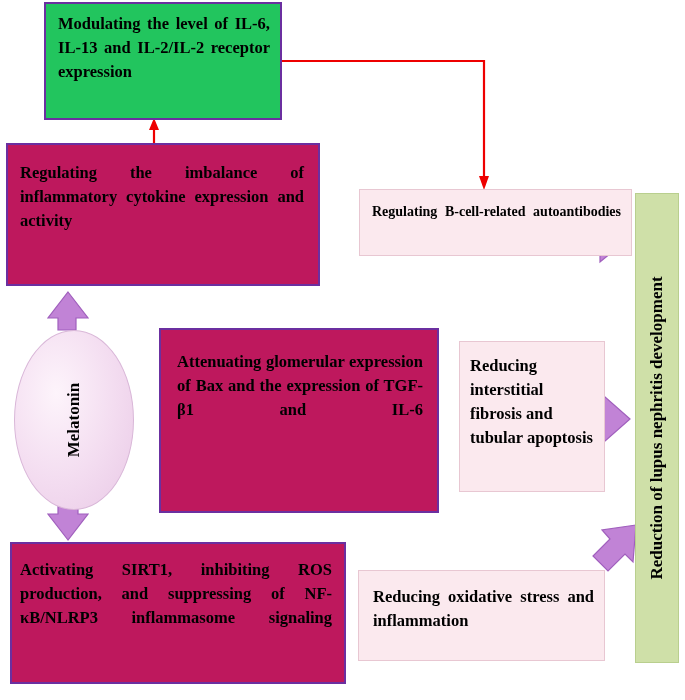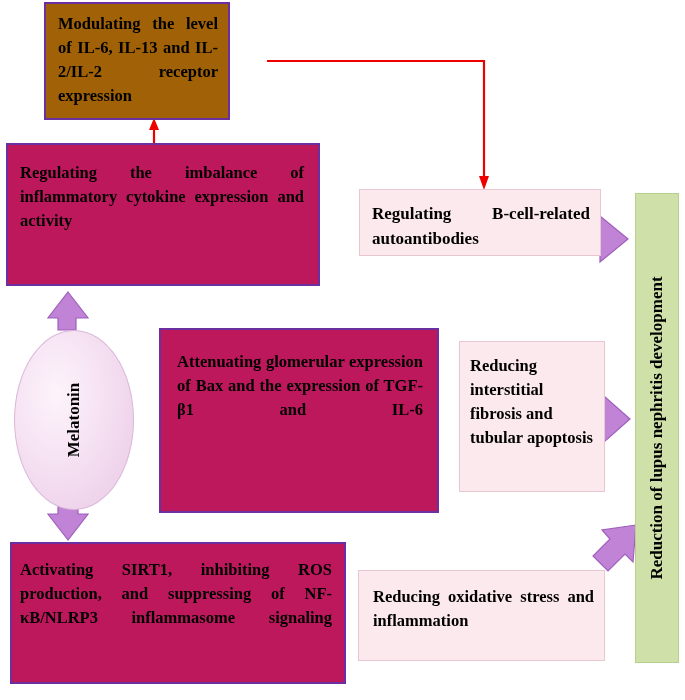--- a/index.html
+++ b/index.html
@@ -27,23 +27,23 @@
     text-align-last: justify;
     line-height: 1.45;
   }
   .box .inner {
     display: block;
   }
   
   #box-modulating {
     left: 44px;
     top: 2px;
-    width: 186px;
+    width: 238px;
     height: 118px;
-    background: #a16207;
+    background: #22c55e;
     border: 2px solid #6b2fa0;
     padding: 8px 10px 6px 12px;
     font-size: 16.5px;
   }
   
   .box-purple {
     background: #be185d;
     border: 2px solid #6b2fa0;
   }
   
@@ -55,24 +55,24 @@
     left: 6px;
     top: 143px;
     width: 314px;
     height: 143px;
     padding: 16px 14px 10px 12px;
     font-size: 16.5px;
   }
   #box-bcell {
     left: 359px;
     top: 189px;
-    width: 242px;
+    width: 273px;
     height: 67px;
     padding: 12px 10px 8px 12px;
-    font-size: 17px;
+    font-size: 14px;
   }
   #box-attenuating {
     left: 159px;
     top: 328px;
     width: 280px;
     height: 185px;
     padding: 20px 14px 0 16px;
     font-size: 16.5px;
   }
   #box-interstitial {

